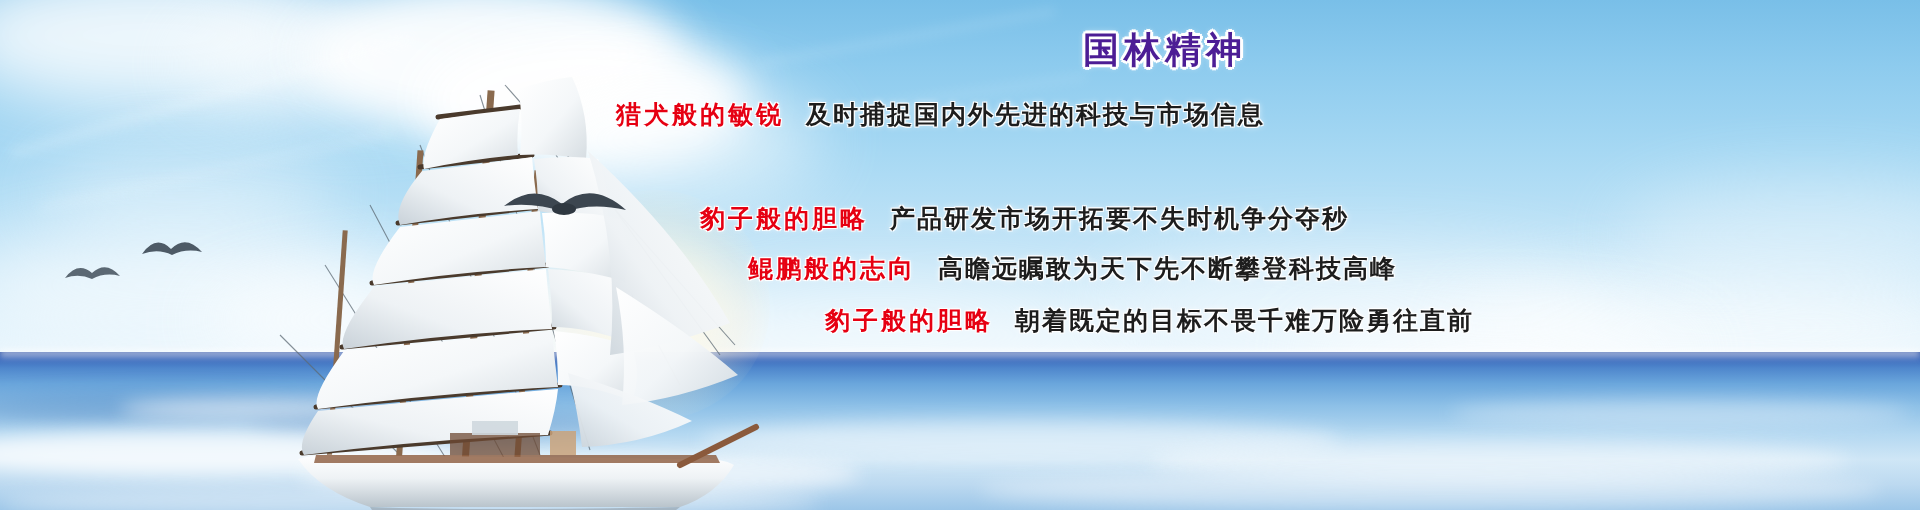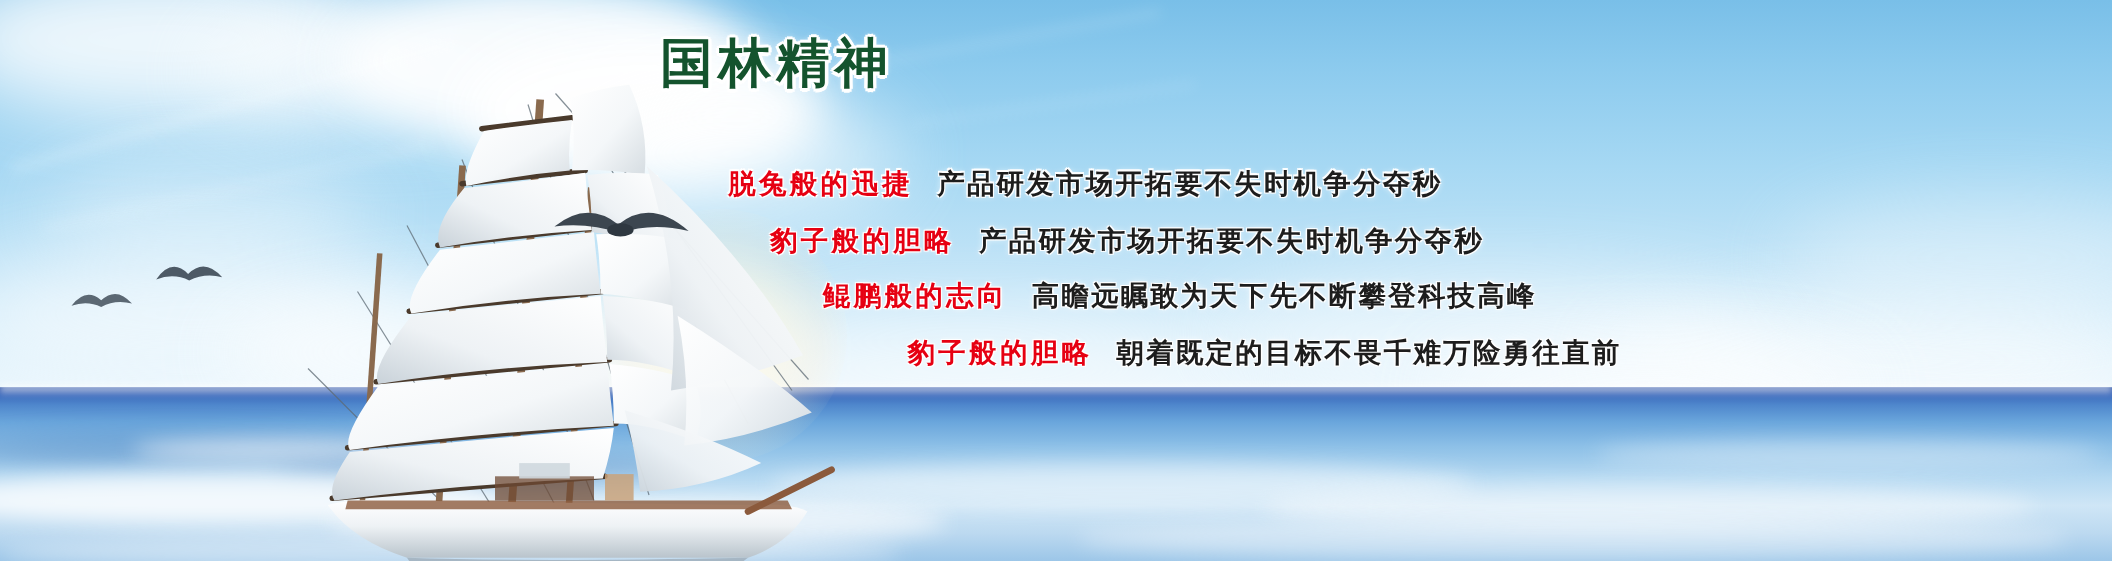--- a/index.html
+++ b/index.html
@@ -48,22 +48,23 @@
     background:radial-gradient(circle,rgba(255,255,255,.95) 0%,rgba(255,248,225,.6) 28%,rgba(255,235,200,.22) 55%,rgba(255,255,255,0) 75%);
     pointer-events:none;
   }
   
   #copy{
     position:absolute;left:600px;top:0;width:1320px;height:510px;
     font-family:"Liberation Serif","DejaVu Serif",serif;
   }
   .banner-title{
     position:absolute;left:0;top:26px;width:1130px;
-    font-size:48px;font-weight:700;letter-spacing:5px;
-    color:#14532d;
+    text-align:center;
+    font-size:36px;font-weight:700;letter-spacing:5px;
+    color:#4c1d95;
     text-shadow:
       -2px -2px 0 #fff, 2px -2px 0 #fff, -2px 2px 0 #fff, 2px 2px 0 #fff,
       -3px 0 0 #fff, 3px 0 0 #fff, 0 -3px 0 #fff, 0 3px 0 #fff,
       0 0 7px rgba(255,255,255,.95);
     white-space:nowrap;
   }
   .line{
     position:absolute;white-space:nowrap;
     font-size:25px;font-weight:700;letter-spacing:1.5px;
   }
@@ -213,24 +214,24 @@
   </svg>
   <svg style="position:absolute;left:500px;top:176px;width:130px;height:62px;" viewBox="0 0 130 62">
     <path d="M4 30 Q34 6 62 28 Q92 4 126 34 Q92 26 64 36 Q34 26 4 30Z" fill="#3c4650"></path>
     <ellipse cx="64" cy="33" rx="12" ry="6" fill="#2f3841"></ellipse>
   </svg>
 
   <div id="copy">
 
     <div class="banner-title">国林精神</div>
 
-
-    <div class="line" id="l1">
-      <span class="hl">脱兔般的迅捷</span><span class="gap"></span><span class="body">产品研发市场开拓要不失时机争分夺秒</span>
-    </div>
+    <div class="line" id="l0">
+      <span class="hl">猎犬般的敏锐</span><span class="gap"></span><span class="body">及时捕捉国内外先进的科技与市场信息</span>
+    </div>
+
 
     <div class="line" id="l2">
       <span class="hl">豹子般的胆略</span><span class="gap"></span><span class="body">产品研发市场开拓要不失时机争分夺秒</span>
     </div>
 
     <div class="line" id="l3">
       <span class="hl">鲲鹏般的志向</span><span class="gap"></span><span class="body">高瞻远瞩敢为天下先不断攀登科技高峰</span>
     </div>
 
     <div class="line" id="l4">

